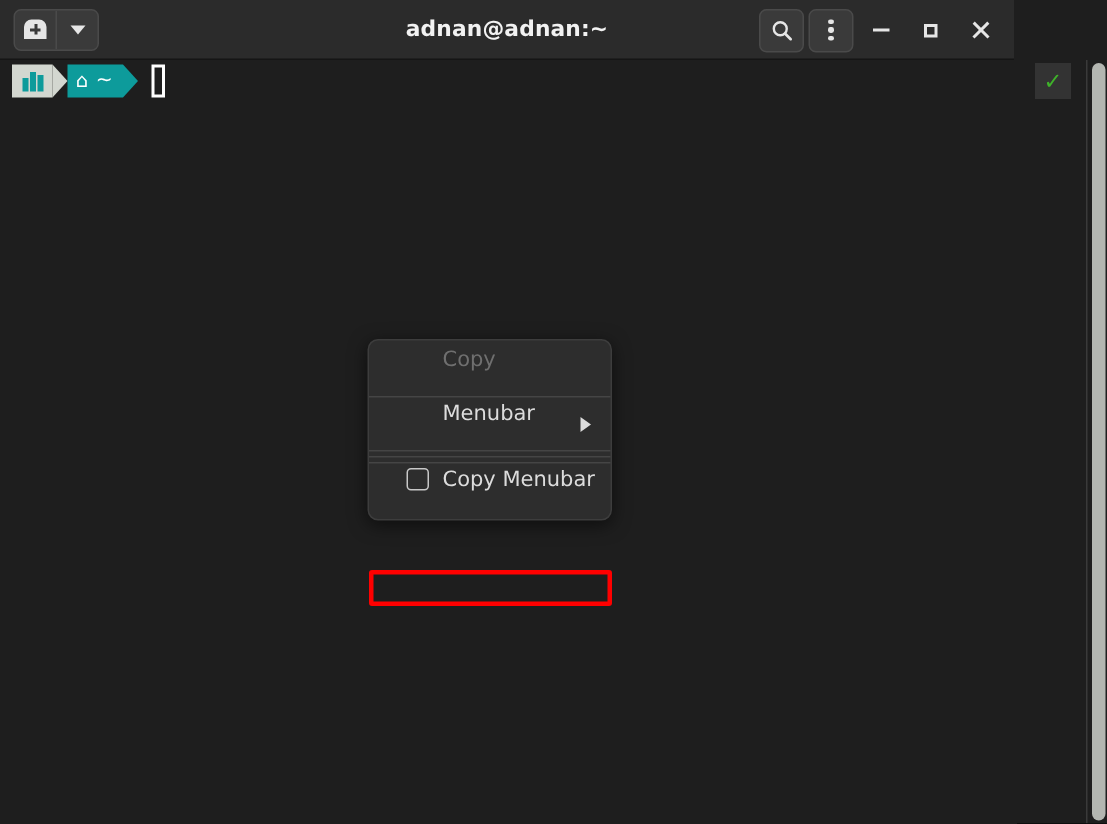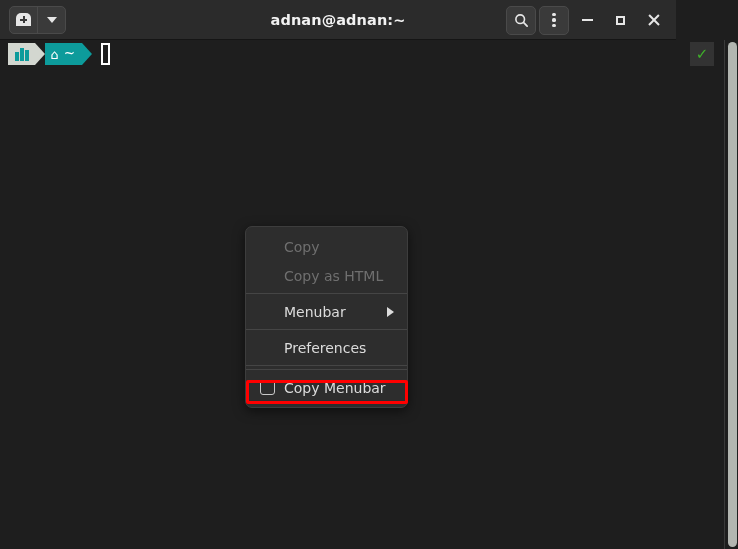--- a/index.html
+++ b/index.html
@@ -279,22 +279,21 @@
     border: 1px solid #3d3d3d;
     border-radius: 7px;
     box-sizing: border-box;
     padding: 5px 0 5px 0;
     box-shadow: 0 3px 12px rgba(0,0,0,0.55);
   }
   .mi {
     position: relative;
     height: 29px;
     display: flex;
-    align-items: center;
-    padding-left: 14px;
+    padding-left: 25px;
     padding-right: 10px;
     color: #dcdcdc;
     font-size: 14px;
     box-sizing: border-box;
   }
   .mi.disabled {
     color: #6f6f6f;
   }
   .mi .label {
     white-space: nowrap;
@@ -414,38 +413,32 @@
     <div class="scrollbar-track">
       <div class="scrollbar-thumb"></div>
     </div>
 
     <div class="ctxmenu">
 
       <div class="mi disabled">
         <span class="label mi-indent">Copy</span>
       </div>
 
-      <div class="mi disabled">
-        <span class="label mi-indent">Copy as HTML</span>
-      </div>
 
 
       <div class="mi-sep"></div>
 
 
       <div class="mi">
         <span class="label mi-indent">Menubar</span>
         <span class="submenu-arrow"></span>
       </div>
 
       <div class="mi-sep"></div>
 
-      <div class="mi">
-        <span class="label mi-indent">Preferences</span>
-      </div>
 
       <div class="mi-sep"></div>
 
 
       <div class="mi-sep"></div>
 
       <div class="mi has-check">
         <span class="mi-check"></span>
         <span class="label">Copy Menubar</span>
       </div>

